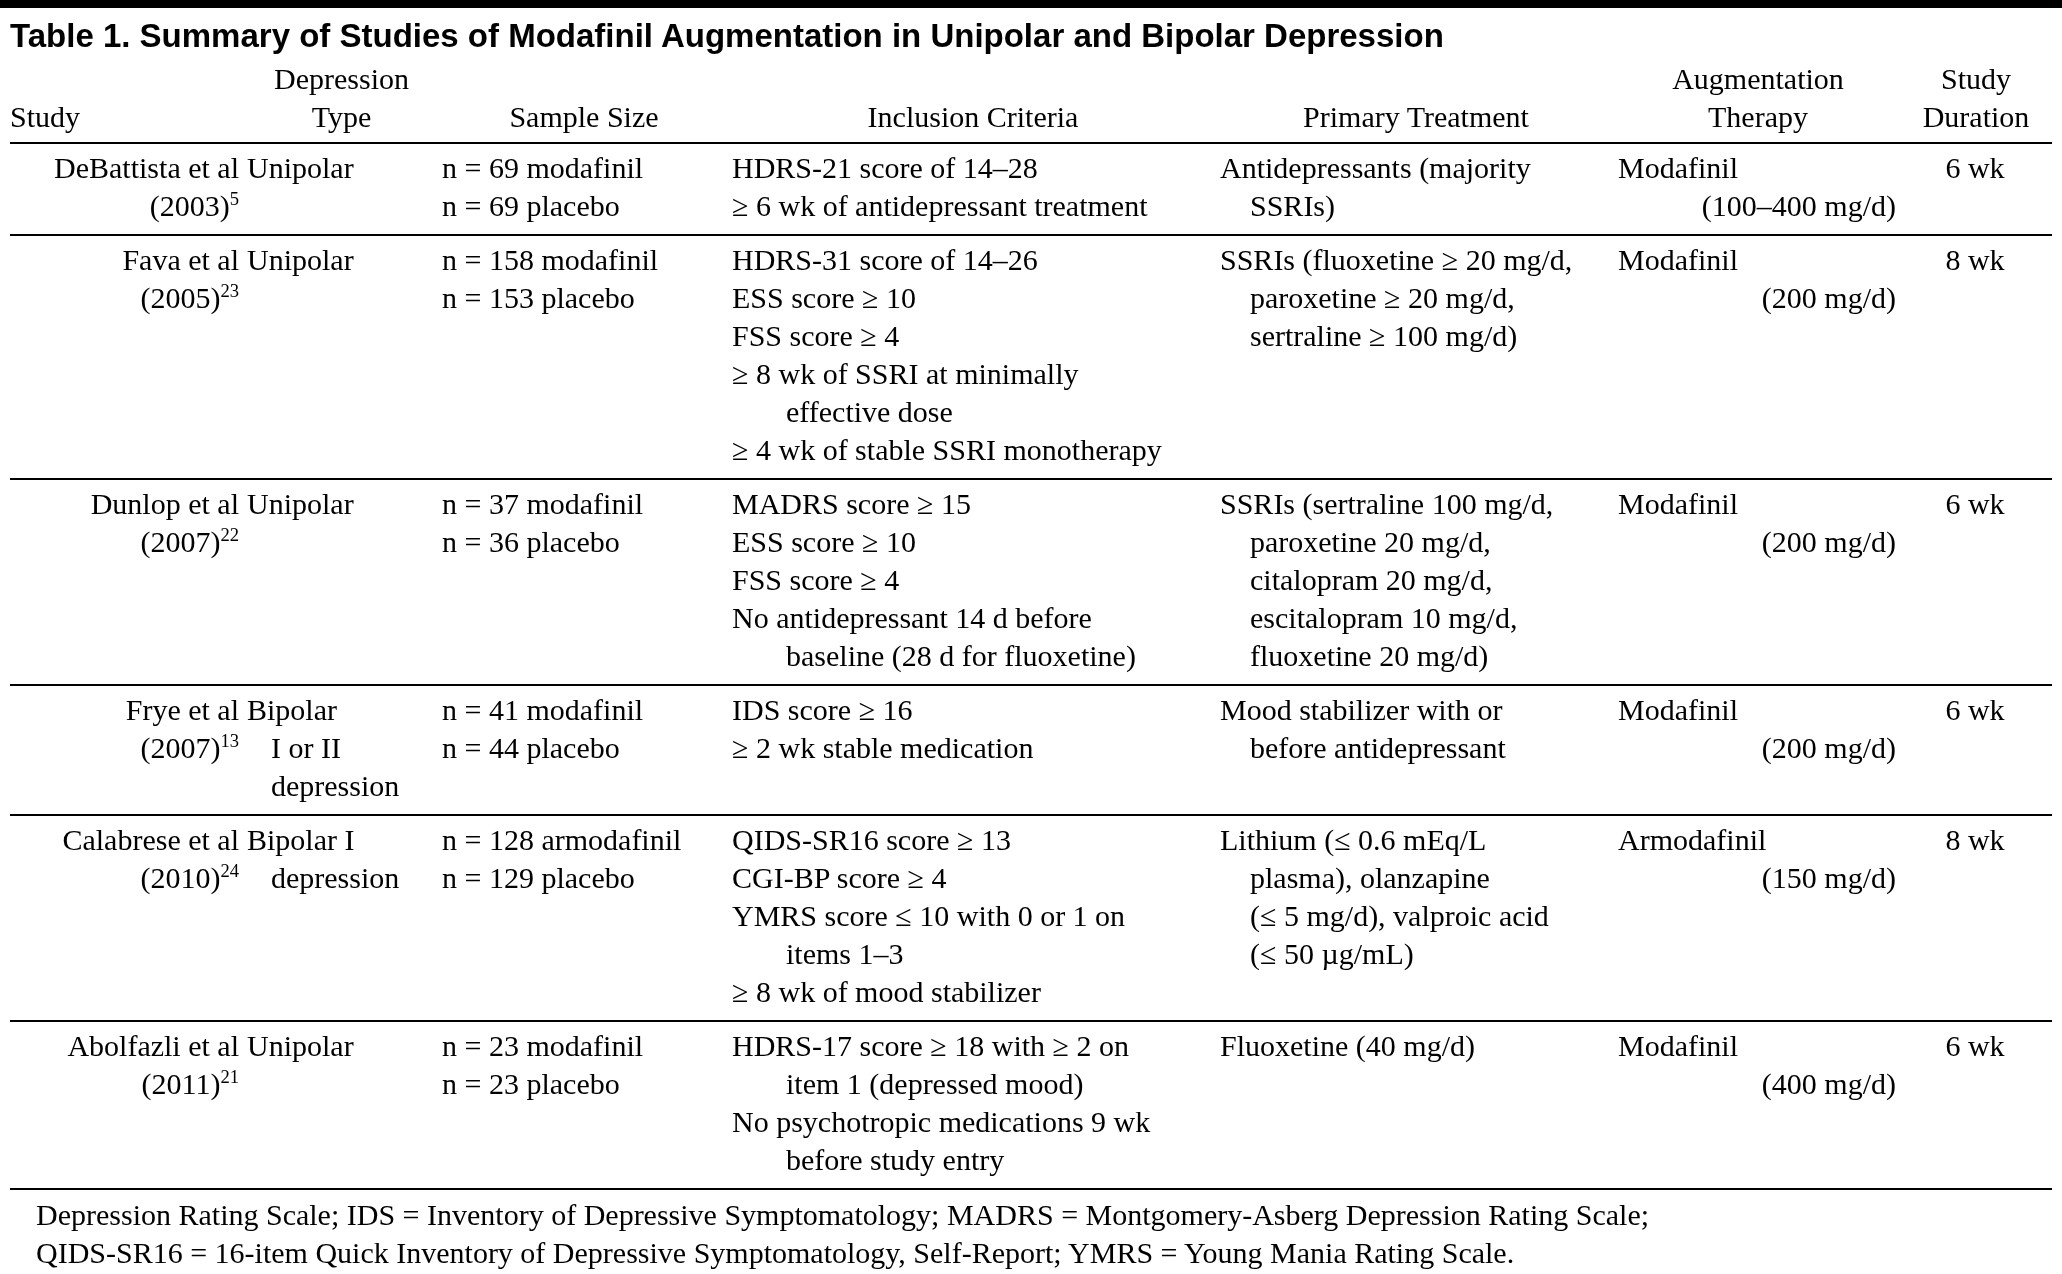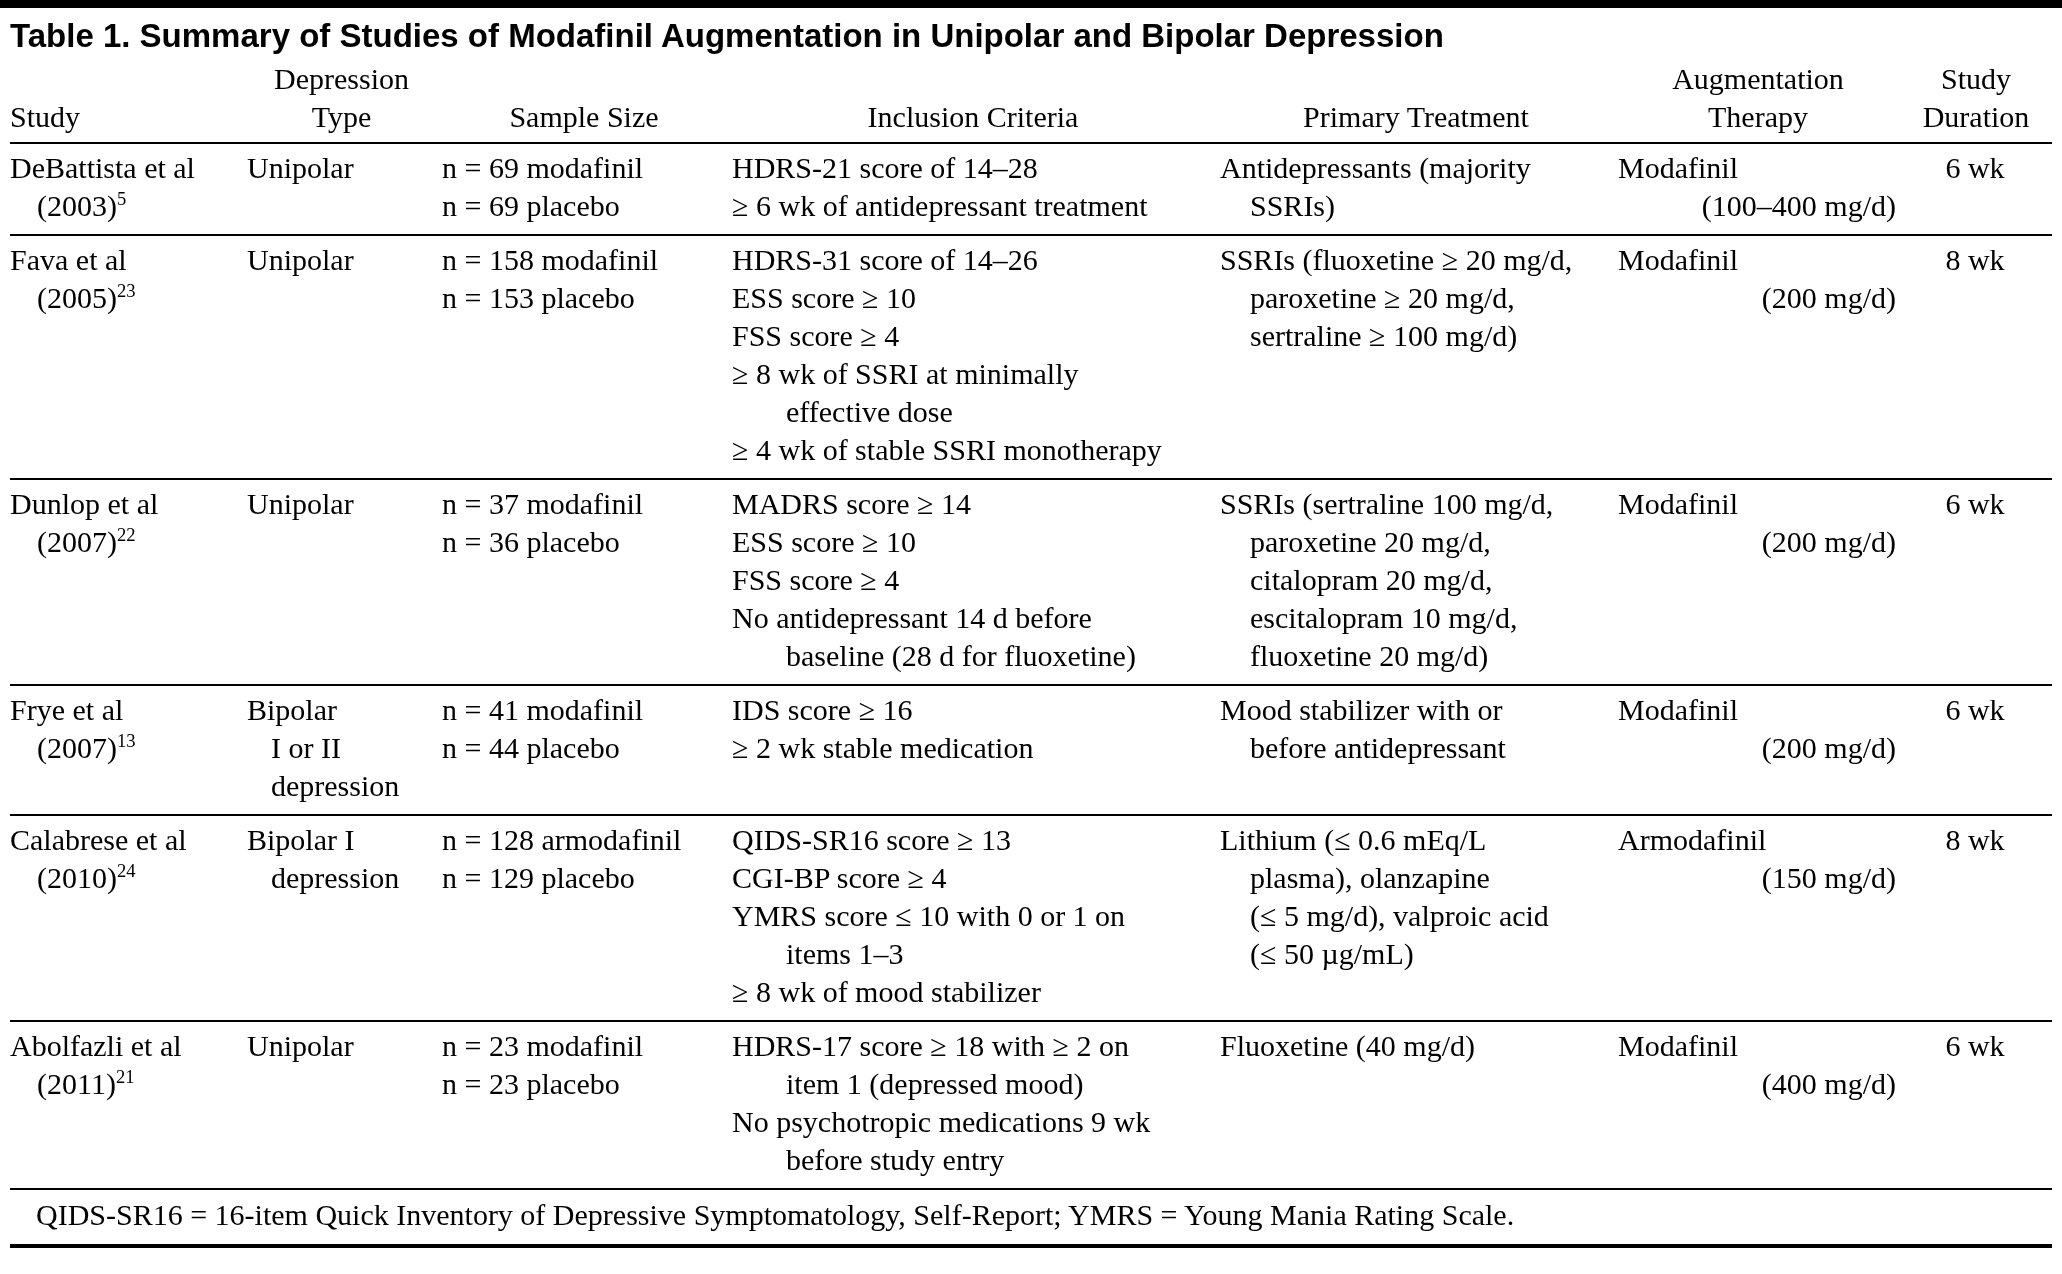--- a/index.html
+++ b/index.html
@@ -52,21 +52,21 @@
     padding: 0 4px 6px 2px;
   }
   th.col-study { text-align: left; padding-left: 0; }
 
   tbody tr { border-top: 2px solid #000000; }
 
   td {
     vertical-align: top;
     padding: 5px 6px 9px 2px;
   }
-  td.col-study { padding-left: 0; }
+  td.col-study { padding-left: 0; text-align: right; }
   td.col-duration { text-align: center; }
 
   .line { white-space: nowrap; }
 
   .col-study .ind     { padding-left: 0.9em; }
   .col-type .ind      { padding-left: 0.8em; }
   .col-inclusion .ind { padding-left: 1.8em; }
   .col-primary .ind   { padding-left: 1.0em; }
   .col-augment .ind   { padding-left: 0.9em; text-align: right; }
 
@@ -203,21 +203,21 @@
               <div class="line ind">(2007)<sup>22</sup></div>
             </td>
             <td class="col-type">
               <div class="line">Unipolar</div>
             </td>
             <td class="col-sample">
               <div class="line">n = 37 modafinil</div>
               <div class="line">n = 36 placebo</div>
             </td>
             <td class="col-inclusion">
-              <div class="line">MADRS score ≥ 14</div>
+              <div class="line">MADRS score ≥ 15</div>
               <div class="line">ESS score ≥ 10</div>
               <div class="line">FSS score ≥ 4</div>
               <div class="line">No antidepressant 14 d before</div>
               <div class="line ind">baseline (28 d for fluoxetine)</div>
             </td>
             <td class="col-primary">
               <div class="line">SSRIs (sertraline 100 mg/d,</div>
               <div class="line ind">paroxetine 20 mg/d,</div>
               <div class="line ind">citalopram 20 mg/d,</div>
               <div class="line ind">escitalopram 10 mg/d,</div>
@@ -321,17 +321,18 @@
               <div class="line ind">(400 mg/d)</div>
             </td>
             <td class="col-duration">
               <div class="line">6 wk</div>
             </td>
           </tr>
         </tbody>
     </table>
 
     <div class="footnote">
+      <div class="fn-line ind">Depression Rating Scale; IDS = Inventory of Depressive Symptomatology; MADRS = Montgomery-Asberg Depression Rating Scale;</div>
       <div class="fn-line ind">QIDS-SR16 = 16-item Quick Inventory of Depressive Symptomatology, Self-Report; YMRS = Young Mania Rating Scale.</div>
     </div>
 
   </div>
 </div>
 
 </body></html>

